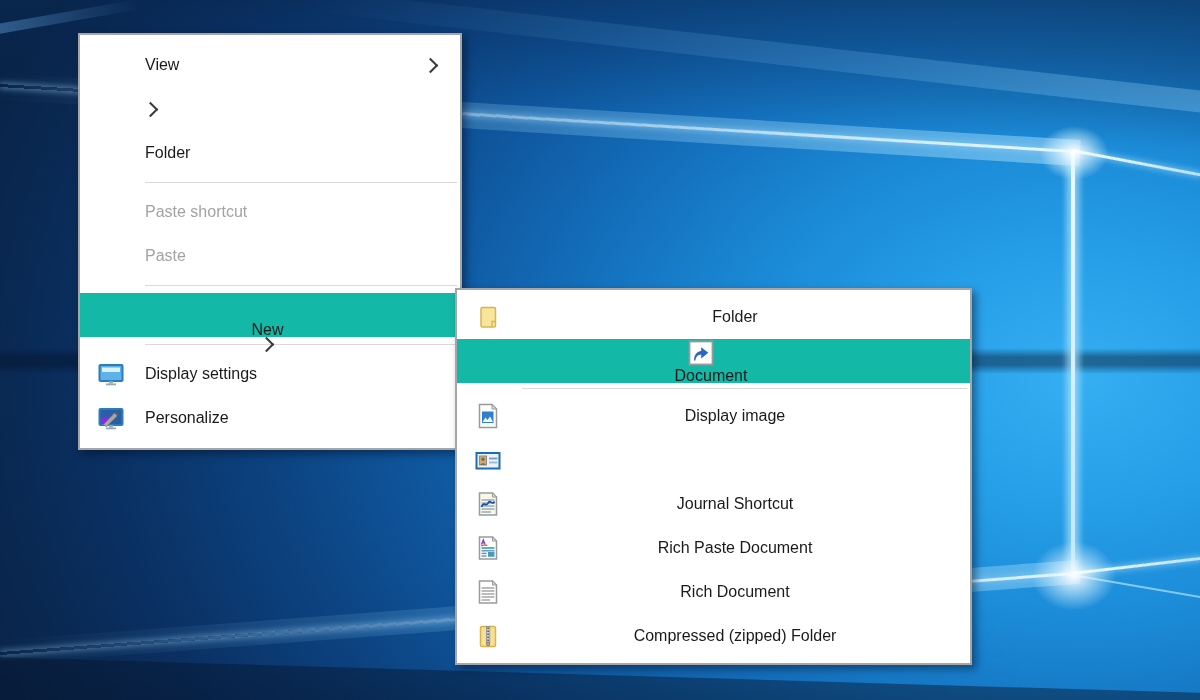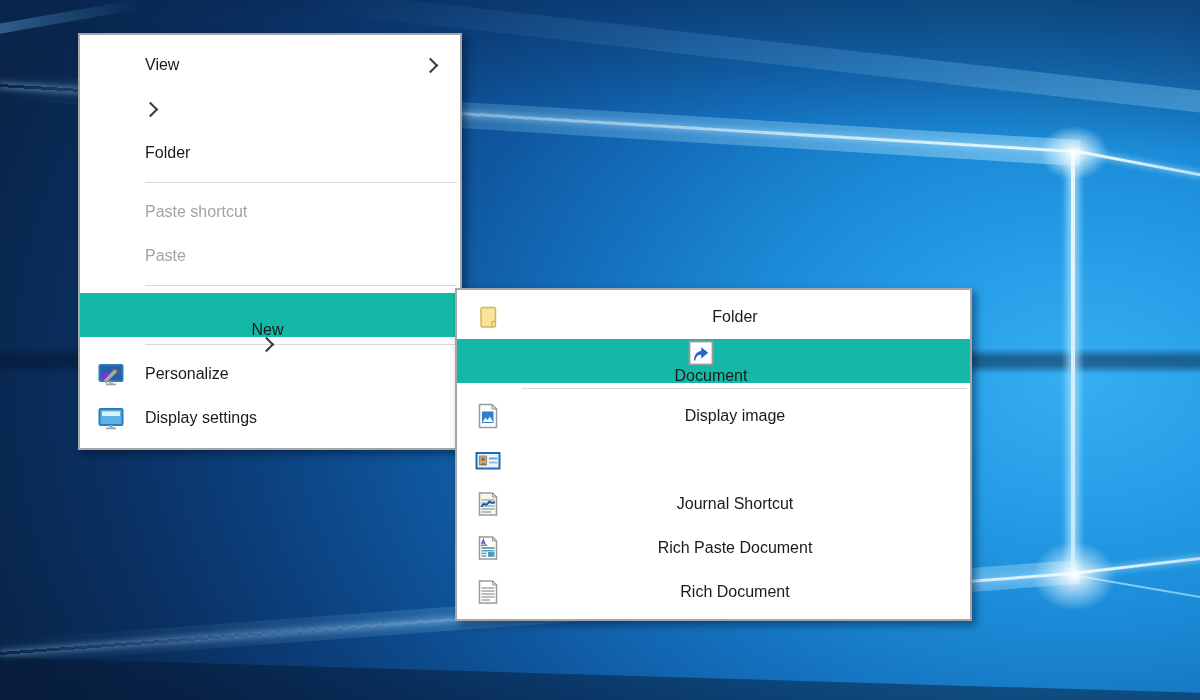--- a/index.html
+++ b/index.html
@@ -133,41 +133,41 @@
       <span class="ic"></span>
       <span class="lbl">New</span>
       <span class="chev"></span>
     </div>
 
     <div class="sep"></div>
 
     <div class="mi">
       <span class="ic">
         <svg width="26" height="26" viewBox="0 0 26 26">
+          <rect x="1.5" y="4" width="23" height="16" rx="1" fill="#5db3e8" stroke="#2b7cb8" stroke-width="2"></rect>
+          <rect x="4" y="6.5" width="18" height="4.5" fill="#ddf1fc"></rect>
+          <path d="M11 20 h4 v2.5 h-4 z" fill="#8fa8b8"></path>
+          <rect x="8" y="22.5" width="10" height="1.8" fill="#8fa8b8"></rect>
+        </svg>
+      </span>
+      <span class="lbl">Display settings</span>
+    </div>
+
+    <div class="mi">
+      <span class="ic">
+        <svg width="26" height="26" viewBox="0 0 26 26">
           <rect x="1.5" y="4" width="23" height="16" rx="1" fill="#2a5ea8" stroke="#2b7cb8" stroke-width="2"></rect>
           <rect x="3.5" y="12.5" width="8" height="5.8" fill="#8a2be2"></rect>
           <path d="M11 20 h4 v2.5 h-4 z" fill="#8fa8b8"></path>
           <rect x="8" y="22.5" width="10" height="1.8" fill="#8fa8b8"></rect>
           <path d="M5.5 19.5 L16.5 8 l2.8 2.8 L8.3 21.8 z" fill="#a8a8a8" stroke="#7a7a7a" stroke-width="0.8"></path>
           <path d="M16.5 8 l1.6-1.6 2.8 2.8 -1.6 1.6 z" fill="#606060"></path>
         </svg>
       </span>
       <span class="lbl">Personalize</span>
-    </div>
-
-    <div class="mi">
-      <span class="ic">
-        <svg width="26" height="26" viewBox="0 0 26 26">
-          <rect x="1.5" y="4" width="23" height="16" rx="1" fill="#5db3e8" stroke="#2b7cb8" stroke-width="2"></rect>
-          <rect x="4" y="6.5" width="18" height="4.5" fill="#ddf1fc"></rect>
-          <path d="M11 20 h4 v2.5 h-4 z" fill="#8fa8b8"></path>
-          <rect x="8" y="22.5" width="10" height="1.8" fill="#8fa8b8"></rect>
-        </svg>
-      </span>
-      <span class="lbl">Display settings</span>
     </div>
   </div>
 
   <div class="menu sub-menu">
 
     <div class="mi">
       <span class="ic">
         <svg width="26" height="26" viewBox="0 0 26 26">
           <rect x="6" y="3.5" width="14.5" height="19.5" rx="1.5" fill="#f8e59c" stroke="#d9b44e" stroke-width="1.5"></rect>
           <path d="M20.5 17.5 h-3.5 v5.5" fill="none" stroke="#d9b44e" stroke-width="1.3"></path>
@@ -259,14 +259,25 @@
               <line x1="6.5" y1="12" x2="19.5" y2="12"></line>
             <line x1="6.5" y1="15" x2="19.5" y2="15"></line>
               <line x1="6.5" y1="18" x2="19.5" y2="18"></line>
             <line x1="6.5" y1="21" x2="15" y2="21"></line>
           </g>
         </svg>
       </span>
       <span class="lbl">Rich Document</span>
     </div>
 
+    <div class="mi">
+      <span class="ic">
+        <svg width="26" height="26" viewBox="0 0 26 26">
+          <rect x="5.5" y="3.5" width="15" height="20" rx="1.5" fill="#f6e094" stroke="#d9b44e" stroke-width="1.5"></rect>
+          <rect x="11.4" y="3.5" width="3.4" height="15.8" fill="#d8d8d8" stroke="#8a8a8a" stroke-width="0.8"></rect>
+          <line x1="13.1" y1="4.5" x2="13.1" y2="18.6" stroke="#555555" stroke-width="1.6" stroke-dasharray="1.6 1.4"></line>
+          <rect x="11.8" y="19.2" width="2.6" height="3.4" rx="0.6" fill="#b5b5b5" stroke="#666666" stroke-width="0.8"></rect>
+        </svg>
+      </span>
+      <span class="lbl">Compressed (zipped) Folder</span>
+    </div>
   </div>
 </div>
 
 </body></html>

